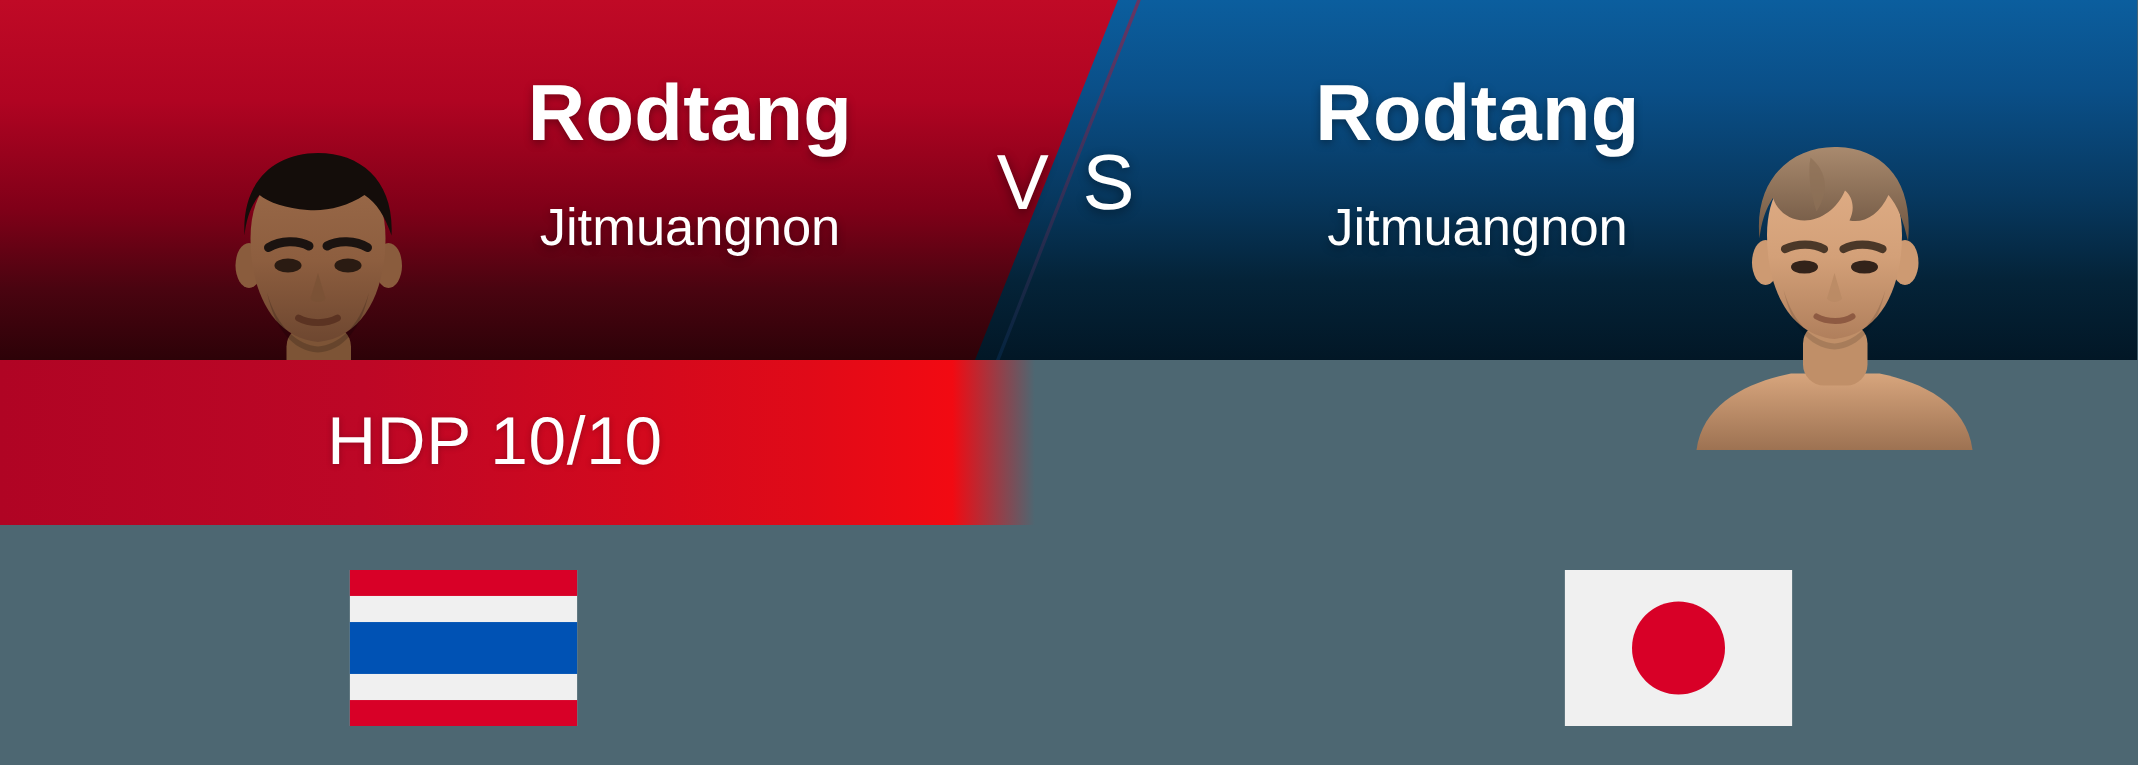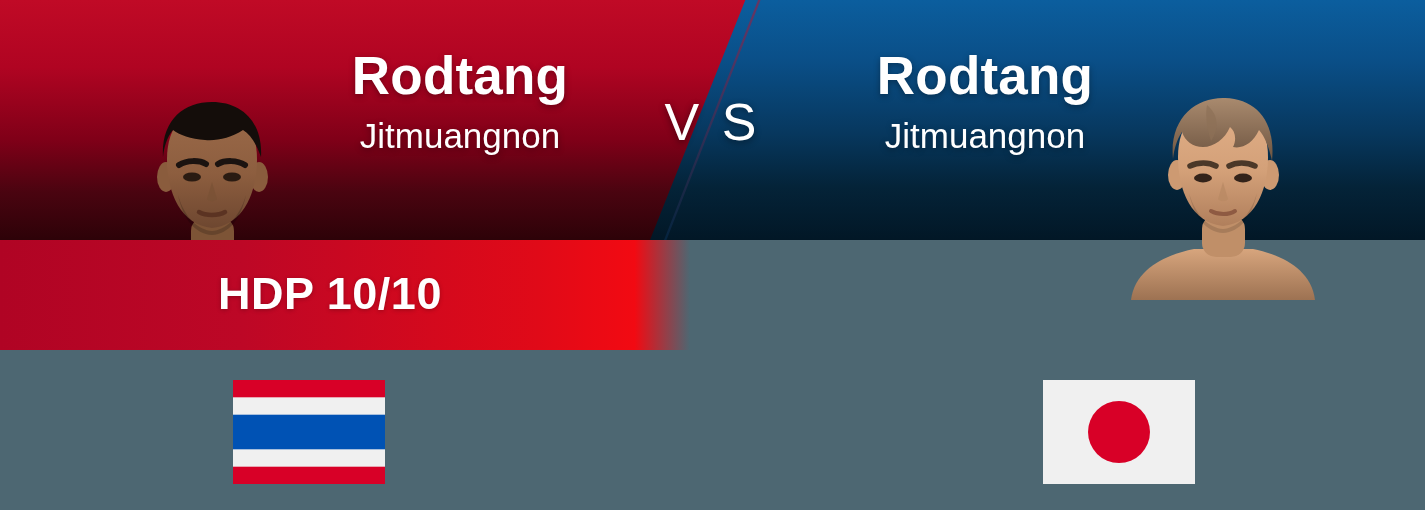--- a/index.html
+++ b/index.html
@@ -42,39 +42,39 @@
 
   
   .name-block{position:absolute;top:48px;width:430px;text-align:center;color:#fff;}
   .name-left{left:245px;}
   .name-right{right:225px;}
   .fighter-first{
     font-size:53px;font-weight:700;line-height:1.04;letter-spacing:.2px;
     text-shadow:0 2px 6px rgba(0,0,0,.35);
   }
   .fighter-last{
-    font-size:35px;font-weight:400;line-height:1.2;margin-top:12px;
+    font-size:35px;font-weight:400;line-height:1.2;margin-top:28px;
     text-shadow:0 2px 6px rgba(0,0,0,.35);
   }
 
   
   .vs{
     position:absolute;top:92px;left:0;width:1425px;text-align:center;
     color:#fff;font-size:52px;font-weight:400;letter-spacing:4px;
     text-shadow:0 2px 7px rgba(0,0,0,.45);
   }
 
   
   .hdp-row{position:absolute;left:0;top:240px;width:1425px;height:110px;}
   .hdp{
     position:absolute;top:0;height:110px;
     display:flex;align-items:center;justify-content:center;
     color:#fff;font-size:45px;font-weight:400;letter-spacing:.5px;
   }
-  .hdp span{position:relative;top:-1px;text-shadow:0 1px 4px rgba(0,0,0,.25);font-weight:bold;}
+  .hdp span{position:relative;top:-1px;text-shadow:0 1px 4px rgba(0,0,0,.25);}
   .hdp-red{
     left:0;width:690px;
     background:linear-gradient(to right,#b00424 0%,#bd0726 35%,#e00a18 78%,#f20a12 92%,rgba(242,10,18,0) 100%);
     padding-right:30px;box-sizing:border-box;
   }
   .hdp-blue{
     right:0;width:690px;
     background:linear-gradient(to left,#0c5080 0%,#0a4a85 28%,#0733b8 72%,#0a2ae8 92%,rgba(10,42,232,0) 100%);
     padding-left:30px;box-sizing:border-box;
   }

